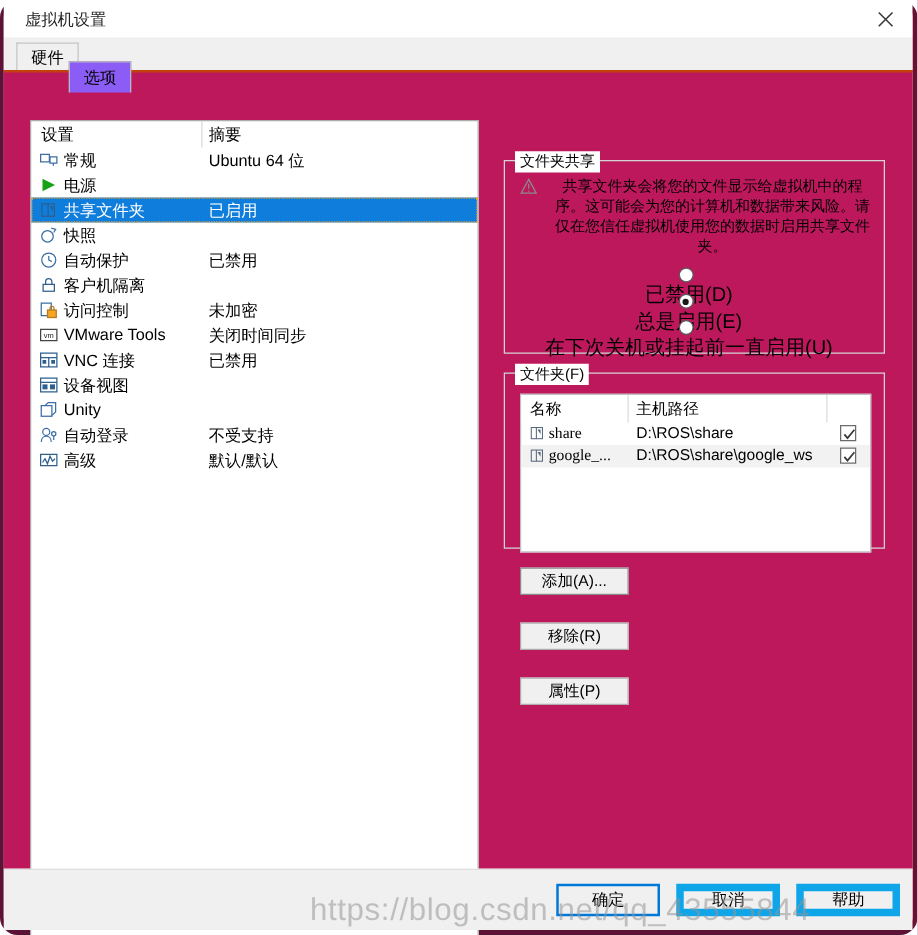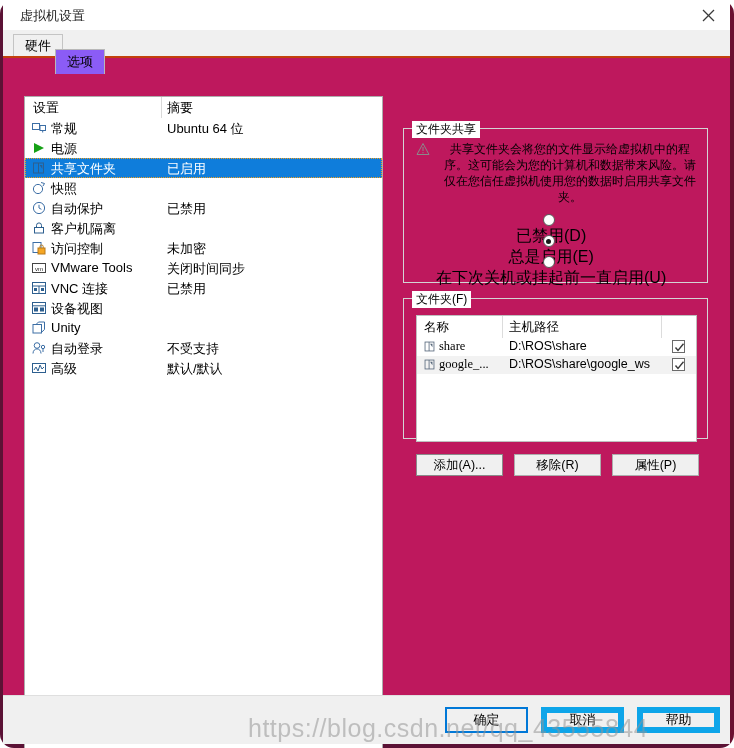--- a/index.html
+++ b/index.html
@@ -238,21 +238,22 @@
     box-sizing: border-box;
     border: 1px solid #6b6b6b;
     background: #fff;
   }
   .t-row .f-chk svg { display:block; margin: 1px 0 0 1px; }
 
   .fbtns {
     position: absolute;
     left: 12px; top: 155px;
     display: flex;
-    gap: 11px;
+    gap: 22px;
+    flex-direction: column;
   }
   .fbtn {
     width: 87px; height: 22px;
     box-sizing: border-box;
     border: 1px solid #adadad;
     background: #f0f0f0;
     font-size: 12.5px;
     display: flex; align-items: center; justify-content: center;
   }
   .fbtn.focused { border-color: #8a8a8a; }

